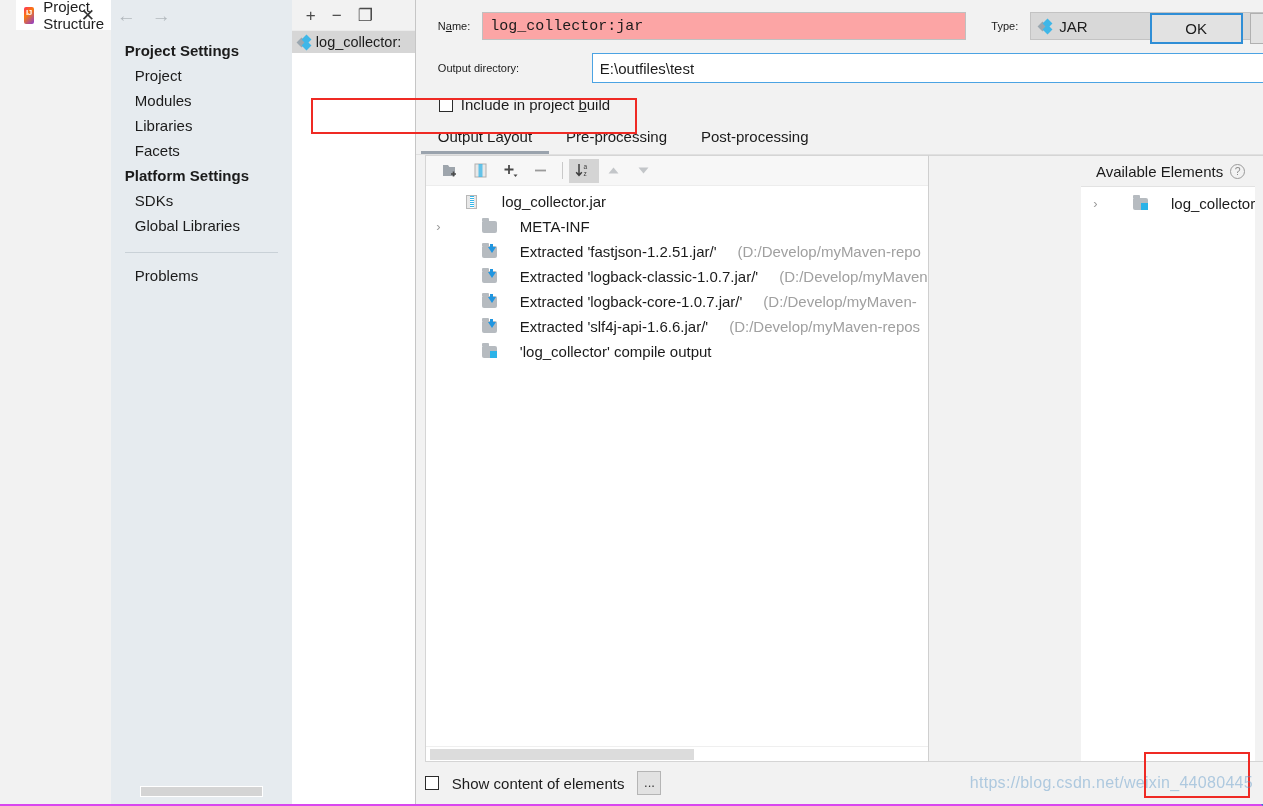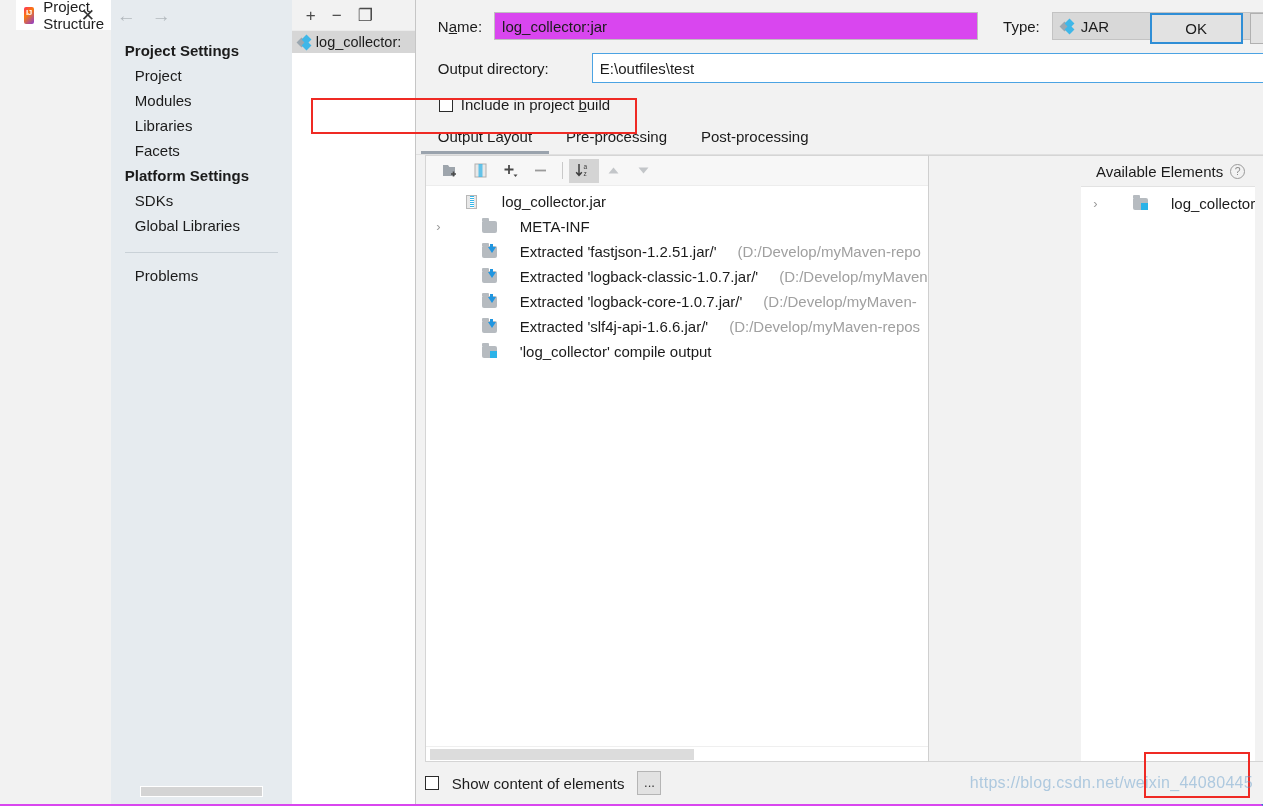--- a/index.html
+++ b/index.html
@@ -99,26 +99,26 @@
   
   .main {
     flex:1 1 auto; background:#f2f2f2; position:relative;
     display:flex; flex-direction:column; min-width:0;
     padding:0 0 0 0;
   }
 
   .form-area { padding:12px 22px 0 22px; }
   .row { display:flex; align-items:center; }
   .row.name-row { margin-bottom:13px; }
-  .lbl { font-size:15px; color:#1b1b1b; white-space:nowrap; }
+  .lbl { font-size:11px; color:#1b1b1b; white-space:nowrap; }
   .lbl u { text-decoration:underline; }
 
   .txt {
-    height:28px; background:#d946ef; border:1px solid #c0c0c0;
-    font-family:Liberation Sans, sans-serif; font-size:15px;
+    height:28px; background:#fca5a5; border:1px solid #c0c0c0;
+    font-family:Liberation Mono, monospace; font-size:15px;
     padding:0 7px; color:#1b1b1b; outline:none;
   }
   .name-input { flex:0 0 484px; margin-left:12px; }
 
   .type-label { margin-left:25px; }
   .type-combo {
     flex:1 1 auto; height:28px; margin-left:12px; background:#d8d8d8;
     border:1px solid #c3c3c3; display:flex; align-items:center;
     padding:0 8px; gap:7px; font-size:15px; cursor:default; min-width:0;
   }

